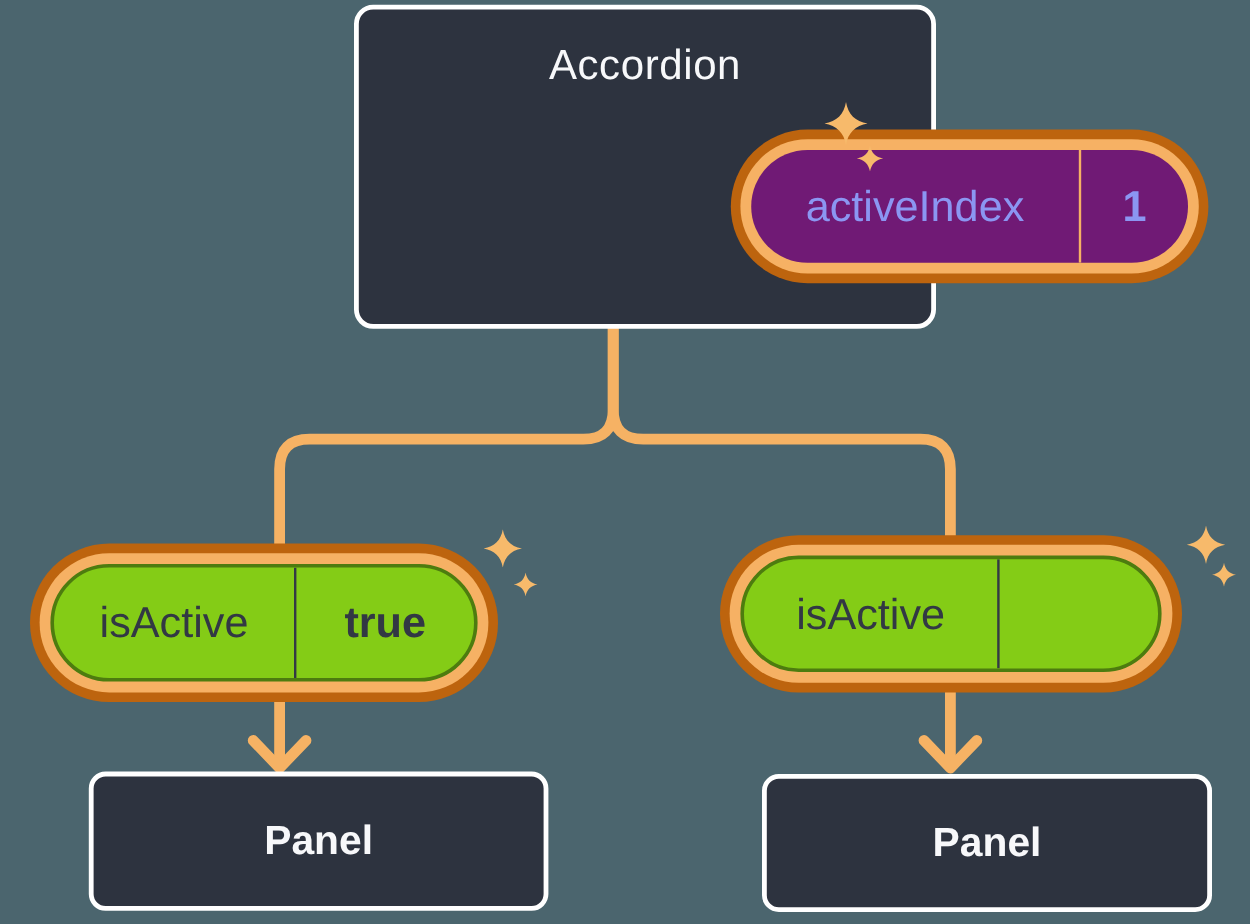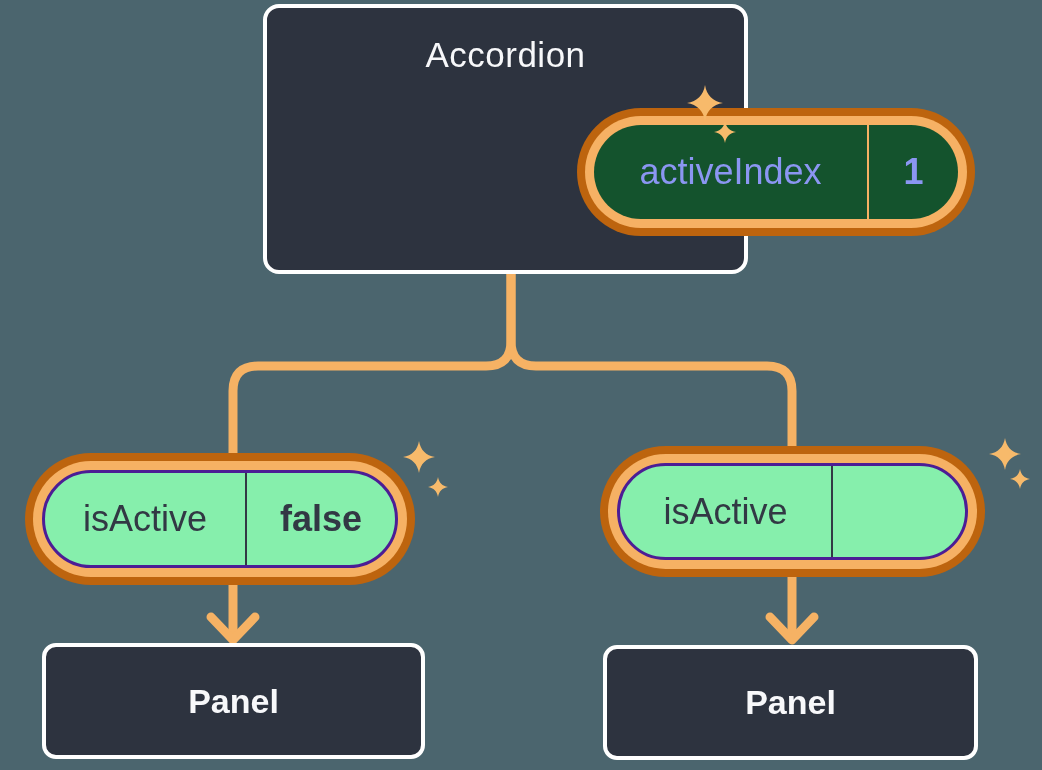--- a/index.html
+++ b/index.html
@@ -29,20 +29,21 @@
   }
 
   
   .node {
     position: absolute;
     background: #2D333F;
     border: 4px solid #FFFFFF;
     border-radius: 16px;
     z-index: 2;
     color: #F7F8FA;
+    margin-left: 32px;
   }
   .node-accordion {
     left: 263px; top: 4px;
     width: 485px; height: 270px;
   }
   .node-title {
     margin-top: 27px;
     text-align: center;
     font-size: 35px;
     font-weight: 500;
@@ -74,22 +75,22 @@
     padding: 9px;
     width: 100%; height: 100%;
   }
   .pill-body {
     width: 100%; height: 100%;
     border-radius: 999px;
     display: flex;
     align-items: stretch;
     overflow: hidden;
   }
-  .pill-body.dark   { background: #14532d; }
-  .pill-body.purple { background: #86efac; border: 3px solid #4c1d95; }
+  .pill-body.dark   { background: #701a75; }
+  .pill-body.purple { background: #84cc16; border: 3px solid #4d7c0f; }
 
   .pill-cell {
     display: flex;
     align-items: center;
     justify-content: center;
     font-size: 36px;
   }
   .pill-cell.grow { flex: 1 1 auto; }
   .pill-divider { width: 2px; align-self: stretch; }
   .divider-amber { background: #F6B164; }
@@ -146,21 +147,21 @@
   </svg>
   <svg class="sparkle" style="left:714px; top:121px;" width="22" height="22" viewBox="0 0 24 24">
     <path d="M12 0C13.1 6.8 17.2 10.9 24 12C17.2 13.1 13.1 17.2 12 24C10.9 17.2 6.8 13.1 0 12C6.8 10.9 10.9 6.8 12 0Z"></path>
   </svg>
 
   <div class="pill pill-left">
     <div class="pill-ring">
       <div class="pill-body purple">
         <div class="pill-cell cell-label txt-dark">isActive</div>
         <div class="pill-divider divider-dark"></div>
-        <div class="pill-cell grow txt-dark bold">false</div>
+        <div class="pill-cell grow txt-dark bold">true</div>
       </div>
     </div>
   </div>
   <svg class="sparkle" style="left:403px; top:441px;" width="32" height="32" viewBox="0 0 24 24">
     <path d="M12 0C13.1 6.8 17.2 10.9 24 12C17.2 13.1 13.1 17.2 12 24C10.9 17.2 6.8 13.1 0 12C6.8 10.9 10.9 6.8 12 0Z"></path>
   </svg>
   <svg class="sparkle" style="left:428px; top:477px;" width="20" height="20" viewBox="0 0 24 24">
     <path d="M12 0C13.1 6.8 17.2 10.9 24 12C17.2 13.1 13.1 17.2 12 24C10.9 17.2 6.8 13.1 0 12C6.8 10.9 10.9 6.8 12 0Z"></path>
   </svg>
 

